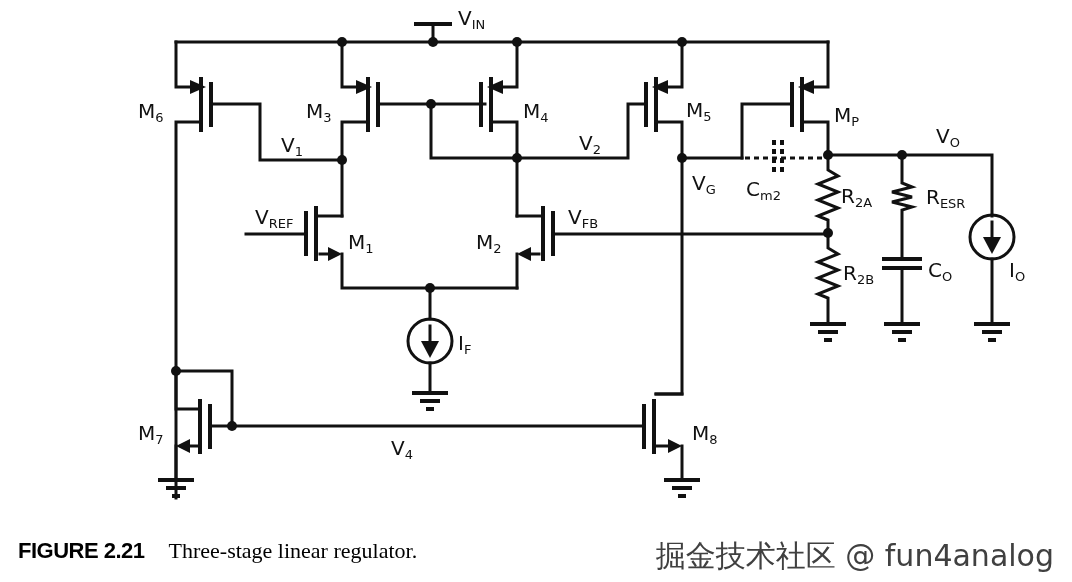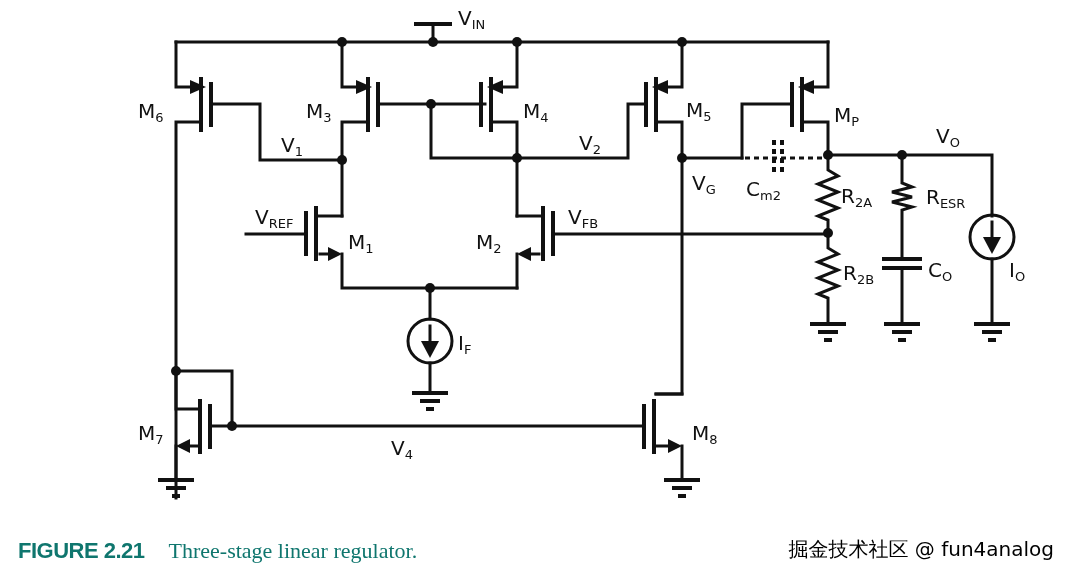--- a/index.html
+++ b/index.html
@@ -5,23 +5,23 @@
   html, body { margin: 0; padding: 0; background: #ffffff; }
   body { width: 1072px; height: 582px; position: relative; overflow: hidden; }
   #schematic { position: absolute; left: 0; top: 0; width: 1072px; height: 520px; }
   .w { stroke: #111; stroke-width: 3; fill: none; stroke-linecap: square; }
   .gate { stroke: #111; stroke-width: 4; fill: none; }
   .dash { stroke: #111; stroke-width: 3; fill: none; stroke-dasharray: 5 4; }
   .dot { fill: #111; }
   .arrow { fill: #111; }
   .lbl { font-family: "DejaVu Sans", sans-serif; font-size: 20px; fill: #111; }
   .sub { font-family: "DejaVu Sans", sans-serif; font-size: 13px; fill: #111; }
-  #caption { position: absolute; left: 18px; top: 538px; font-family: "Liberation Serif", serif; font-size: 22px; color: #0f766e; white-space: nowrap; text-align: center; }
+  #caption { position: absolute; left: 18px; top: 538px; font-family: "Liberation Serif", serif; font-size: 22px; color: #000000; white-space: nowrap; text-align: center; }
   #caption .fig { font-family: "Liberation Sans", sans-serif; font-weight: bold; letter-spacing: -0.5px; margin-right: 24px; }
-  #watermark { position: absolute; right: 18px; top: 536px; font-family: "DejaVu Sans", sans-serif; font-size: 20px; color: #000000; white-space: nowrap; }
+  #watermark { position: absolute; right: 18px; top: 536px; font-family: "DejaVu Sans", sans-serif; font-size: 30px; color: #404040; white-space: nowrap; }
 </style>
 </head>
 <body>
 
 <svg id="schematic" viewBox="0 0 1072 520" xmlns="http://www.w3.org/2000/svg">
 
   <g>
     <path class="w" d="M176 42 H828"></path>
     <path class="gate" d="M414 24 H452"></path>
     <path class="w" d="M433 24 V42"></path>

